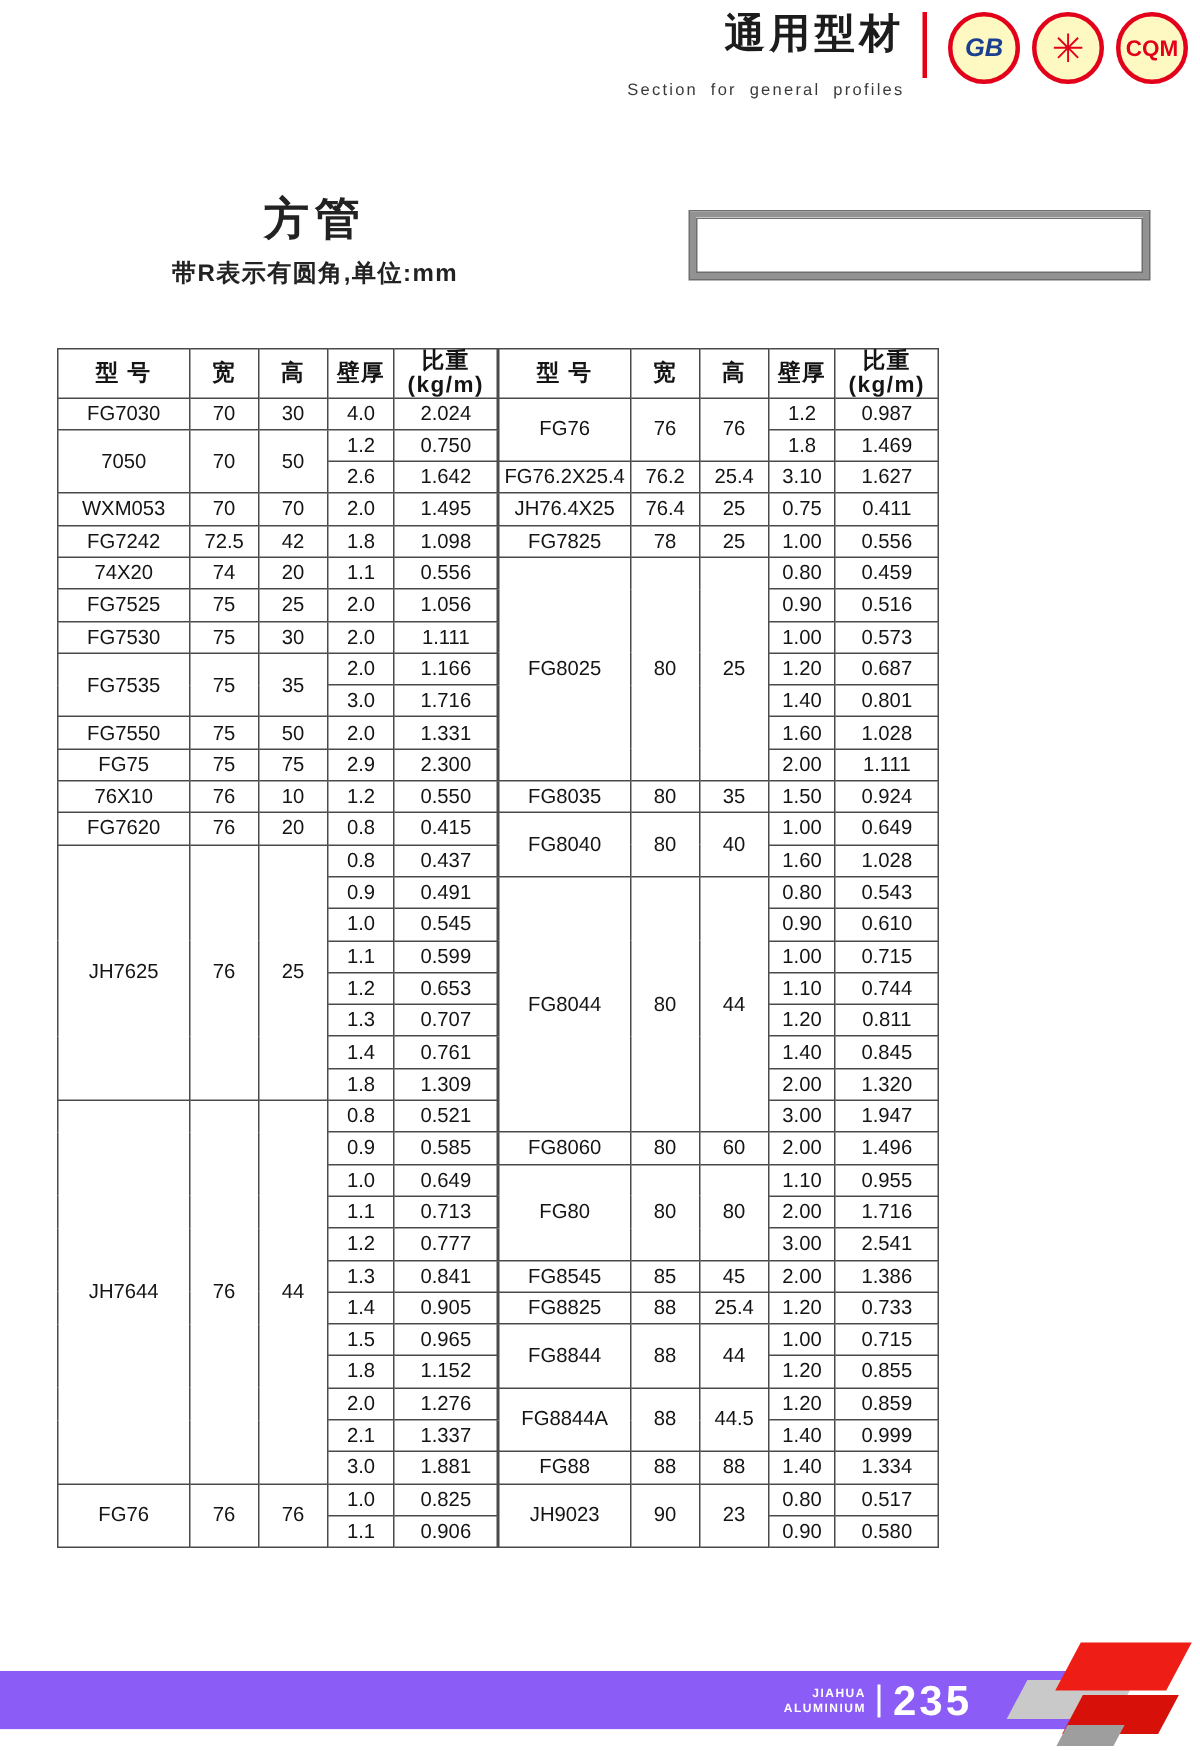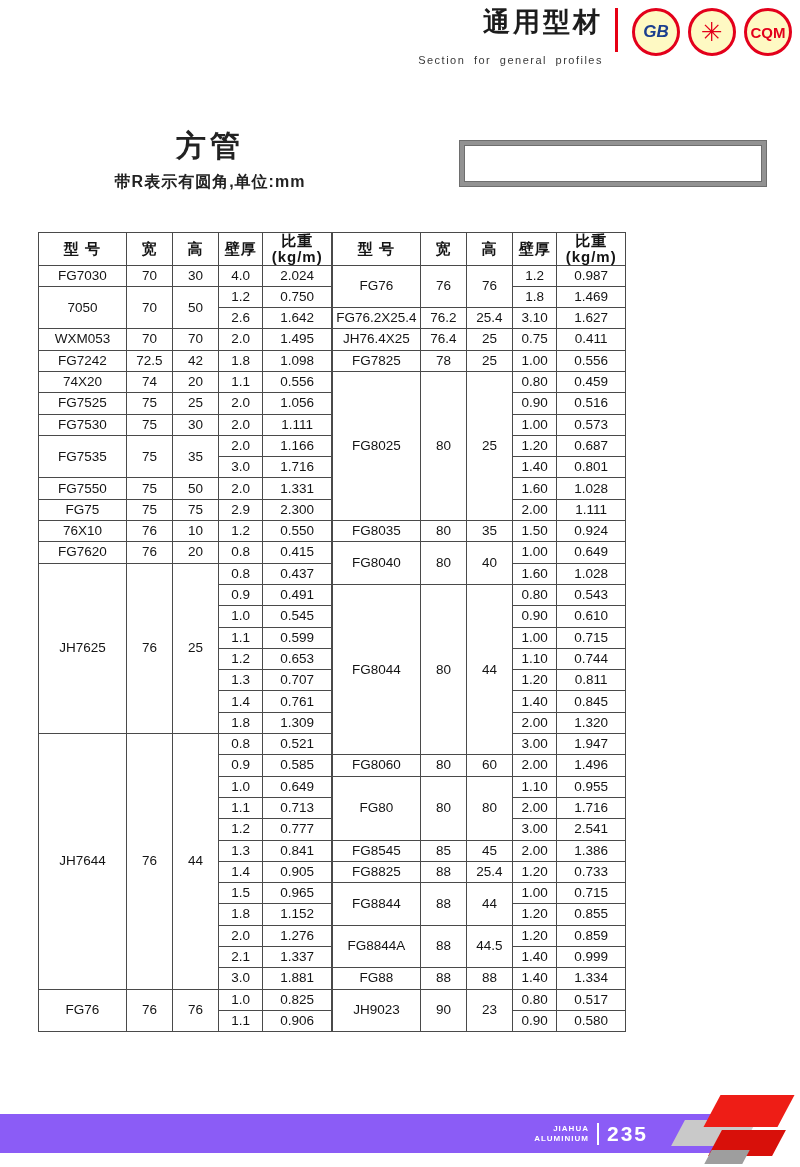--- a/index.html
+++ b/index.html
@@ -96,21 +96,21 @@
     display: flex; align-items: center; justify-content: flex-end;
     padding-right: 90px;
   }
   .footer-brand {
     text-align: right; color: #ffffff;
     font-size: 8px; font-weight: bold; letter-spacing: 1px; line-height: 1.2;
     margin-right: 8px;
   }
   .footer-sep { width: 2px; height: 22px; background: #ffffff; margin-right: 8px; }
   .footer-page {
-    color: #ffffff; font-size: 21px; font-weight: bold; letter-spacing: 2px;
+    color: #ffffff; font-size: 28px; font-weight: bold; letter-spacing: 2px;
   }
   .footer-graphics { position: absolute; left: 660px; top: 1090px; width: 140px; height: 77px; }
   .fg-shape { position: absolute; transform: skewX(-28deg); }
   .fg-red1  { left: 52px; top: 5px;  width: 74px; height: 32px; background: #ee1d16; }
   .fg-gray1 { left: 18px; top: 30px; width: 72px; height: 26px; background: #c9c9c9; }
   .fg-red2  { left: 55px; top: 40px; width: 64px; height: 26px; background: #d8100a; }
   .fg-gray2 { left: 48px; top: 60px; width: 38px; height: 14px; background: #9e9e9e; }
 </style>
 </head>
 <body>

